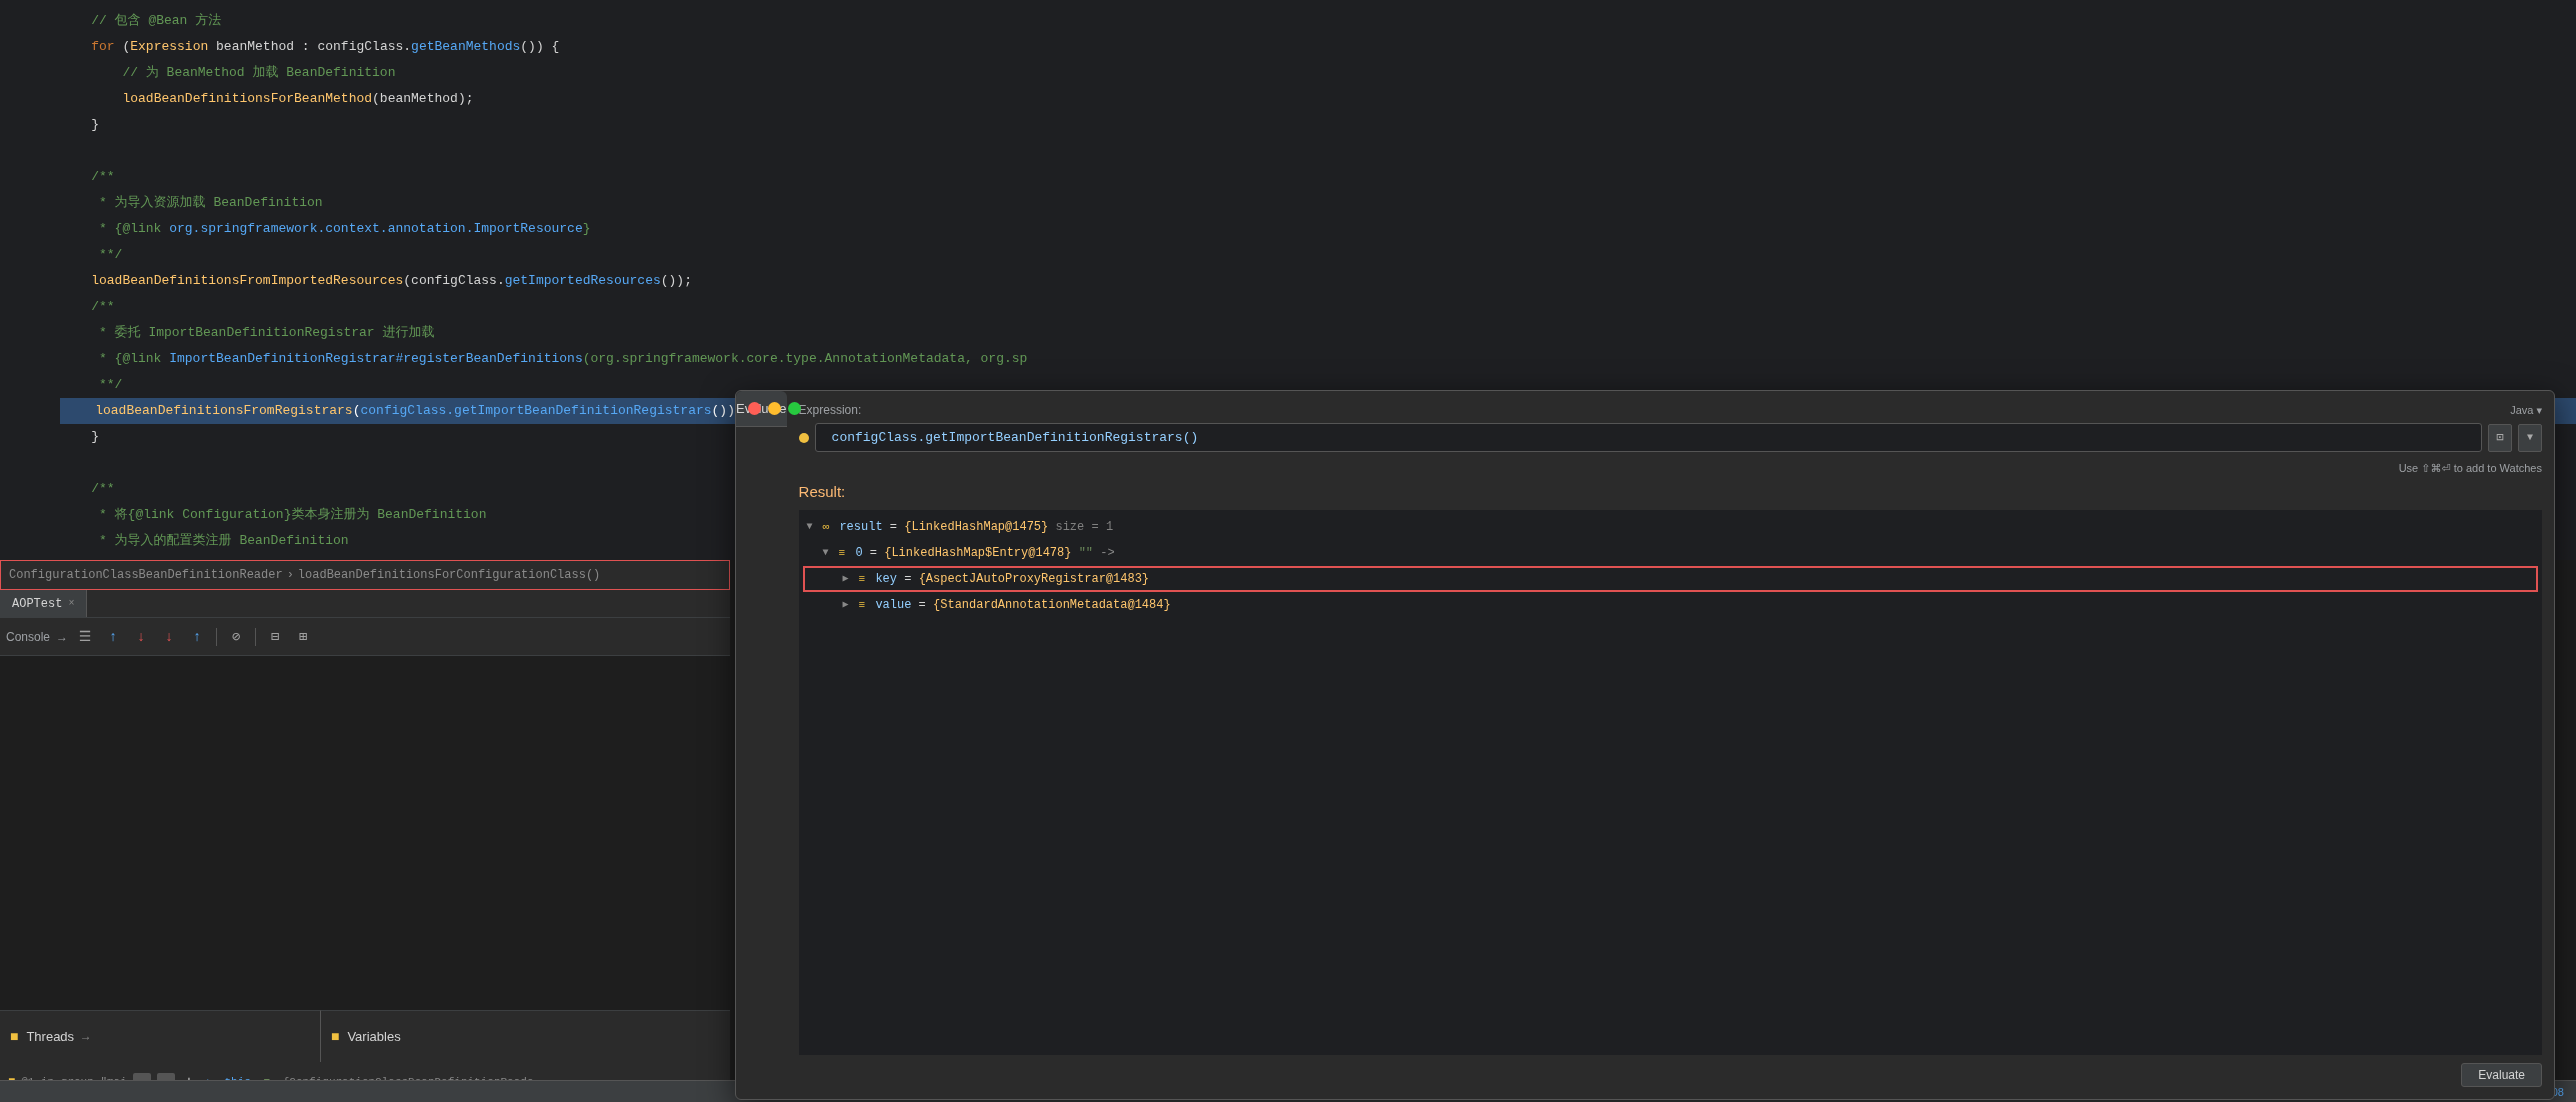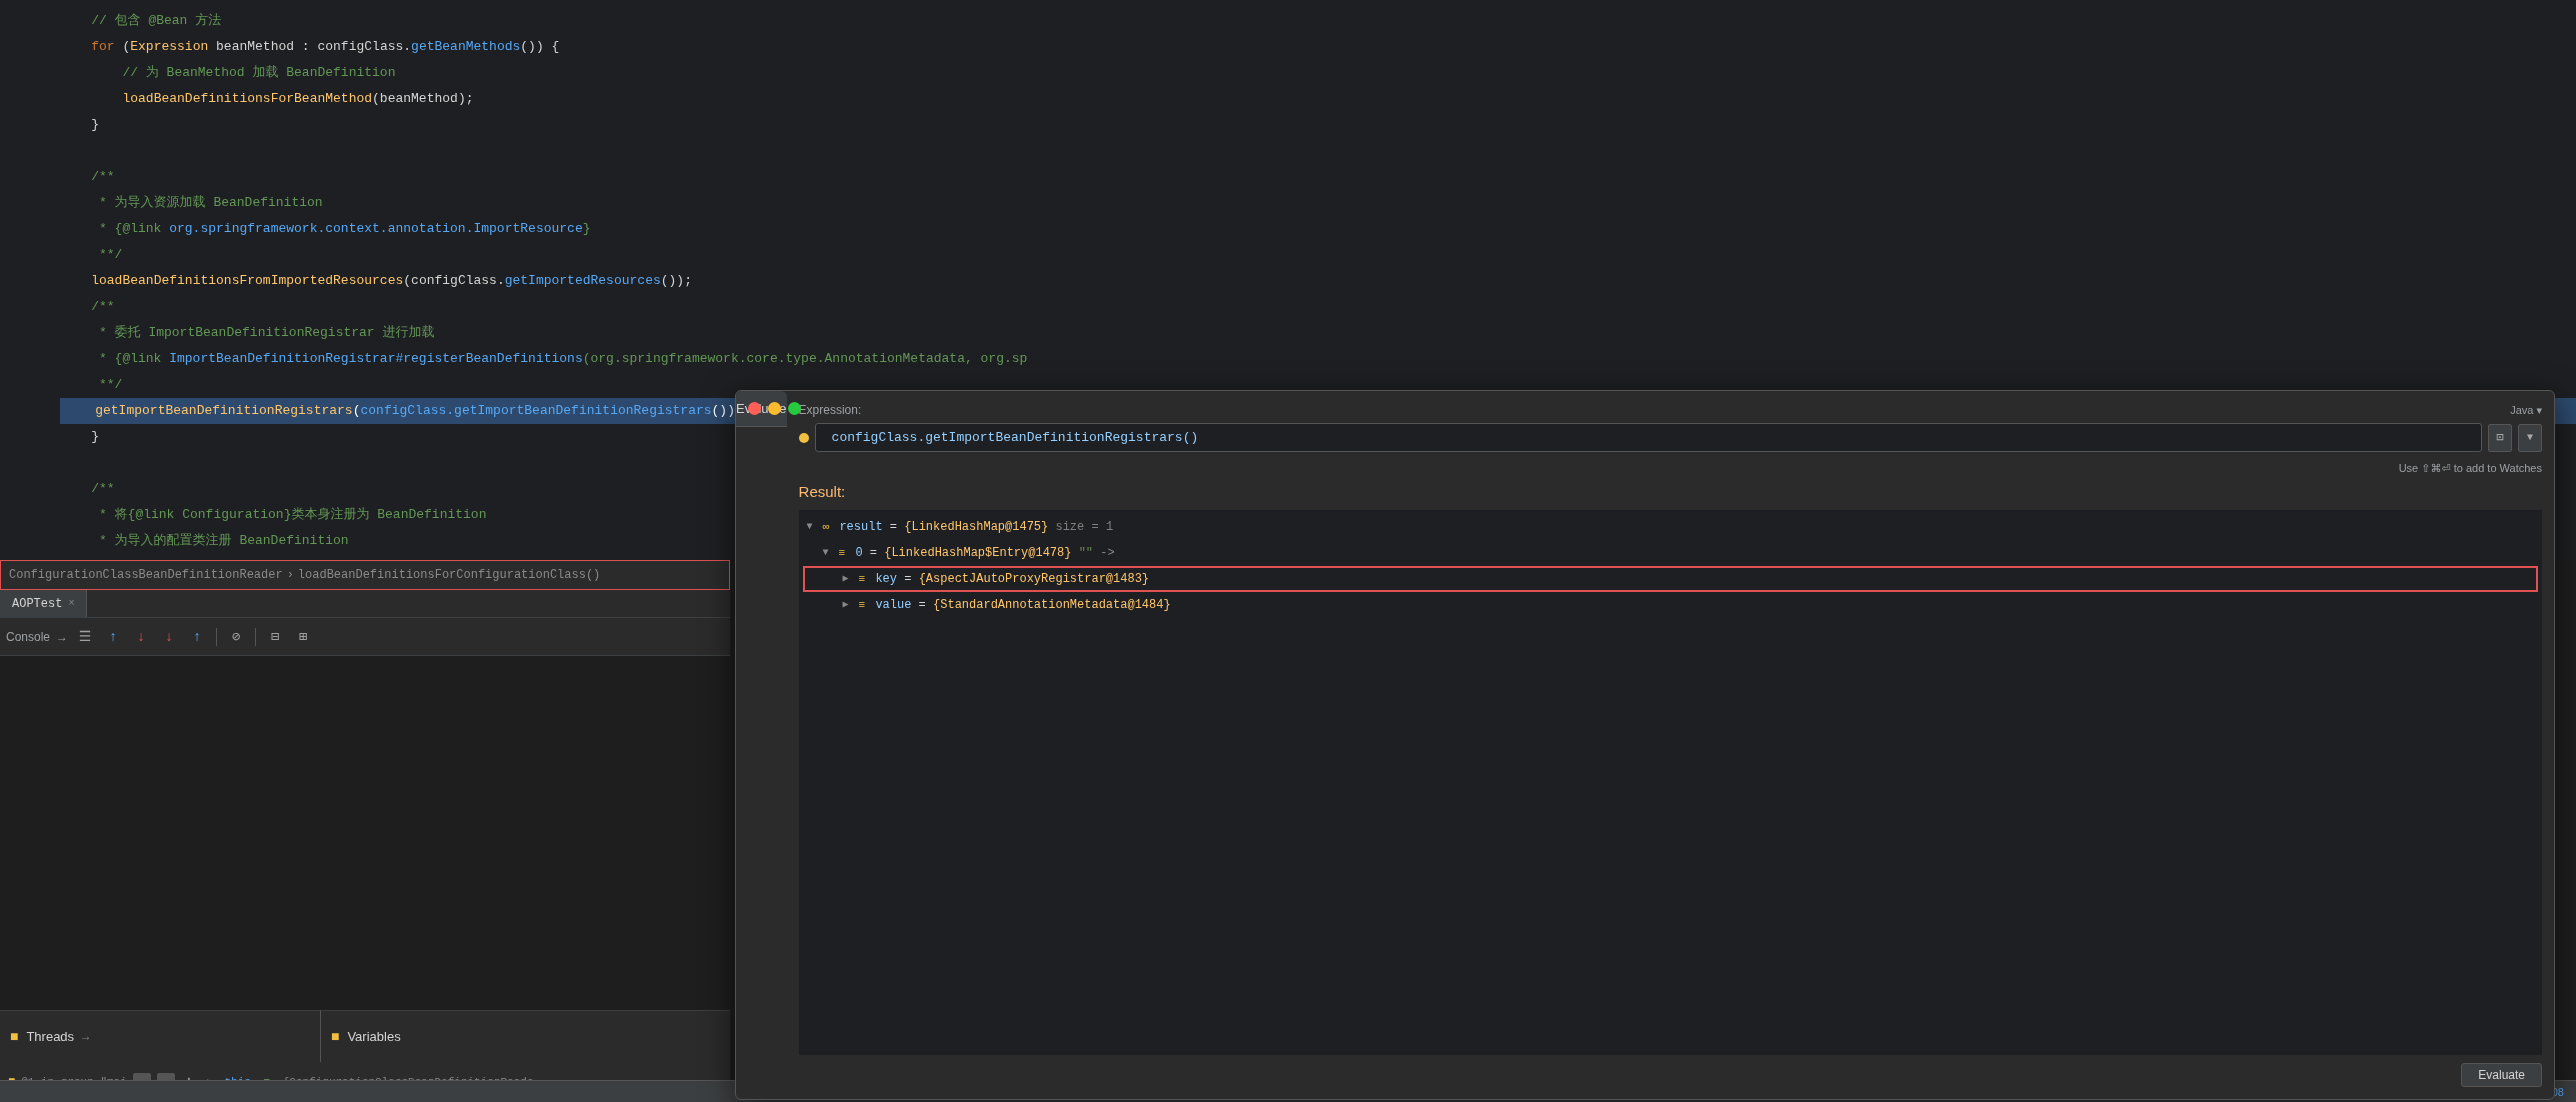--- a/index.html
+++ b/index.html
@@ -524,21 +524,21 @@
 
     <div class="code-line">
       <span class="comment-line">&nbsp;&nbsp;&nbsp;&nbsp;&nbsp;* {@link <span class="fn2">ImportBeanDefinitionRegistrar#registerBeanDefinitions</span>(org.springframework.core.type.AnnotationMetadata, org.sp</span>
     </div>
 
     <div class="code-line">
       <span class="comment-line">&nbsp;&nbsp;&nbsp;&nbsp;&nbsp;**/</span>
     </div>
 
     <div class="code-line highlighted" style="padding: 0 4px;">
-      <span class="highlighted-line-text">&nbsp;&nbsp;&nbsp;&nbsp;<span style="color:#ffc66d;">getImportBeanDefinitionRegistrars</span>(<span style="color:#56a8f5;">configClass.getImportBeanDefinitionRegistrars</span>()); &nbsp;<span style="color:#629755; font-style:italic;">configClass: "ConfigurationClass: b</span></span>
+      <span class="highlighted-line-text">&nbsp;&nbsp;&nbsp;&nbsp;<span style="color:#ffc66d;">loadBeanDefinitionsFromRegistrars</span>(<span style="color:#56a8f5;">configClass.getImportBeanDefinitionRegistrars</span>()); &nbsp;<span style="color:#629755; font-style:italic;">configClass: "ConfigurationClass: b</span></span>
     </div>
 
     <div class="code-line">
       <span class="plain">&nbsp;&nbsp;&nbsp;&nbsp;}</span>
     </div>
 
     <div class="code-line">&nbsp;</div>
 
     <div class="code-line">
       <span class="comment-line">&nbsp;&nbsp;&nbsp;&nbsp;/**</span>

